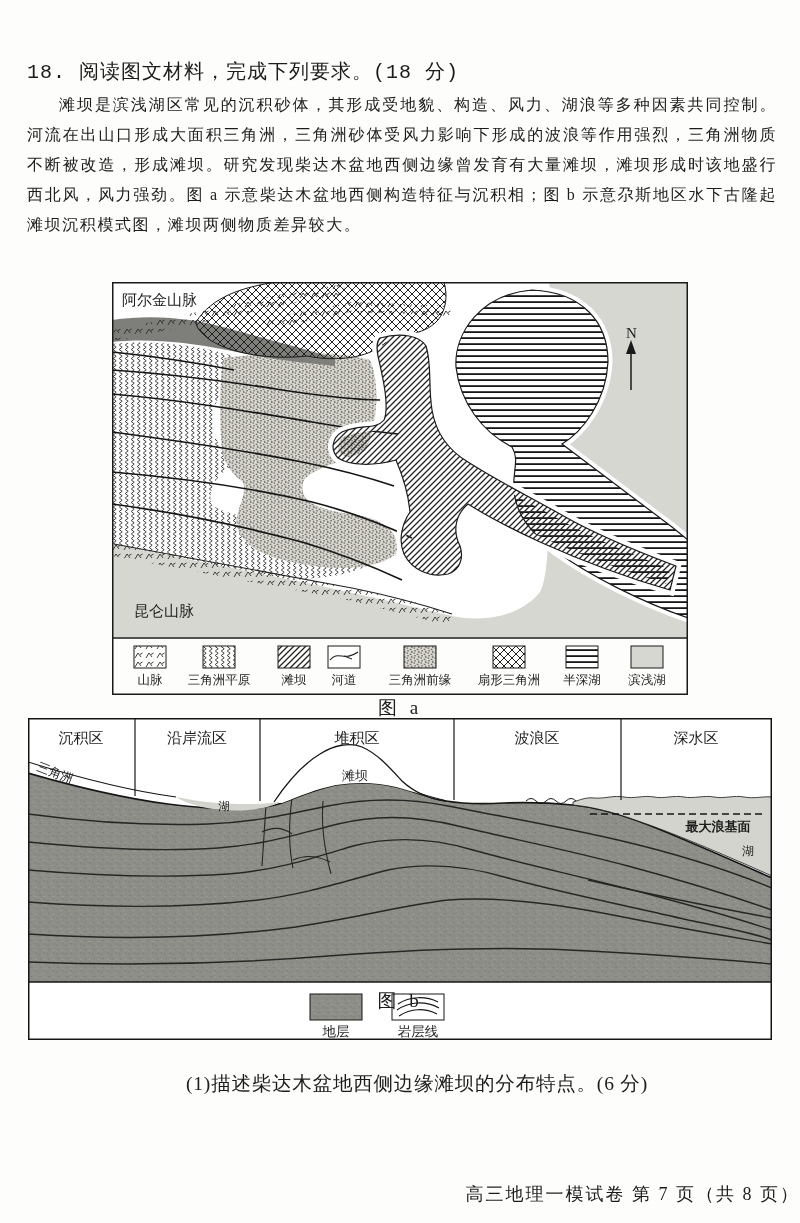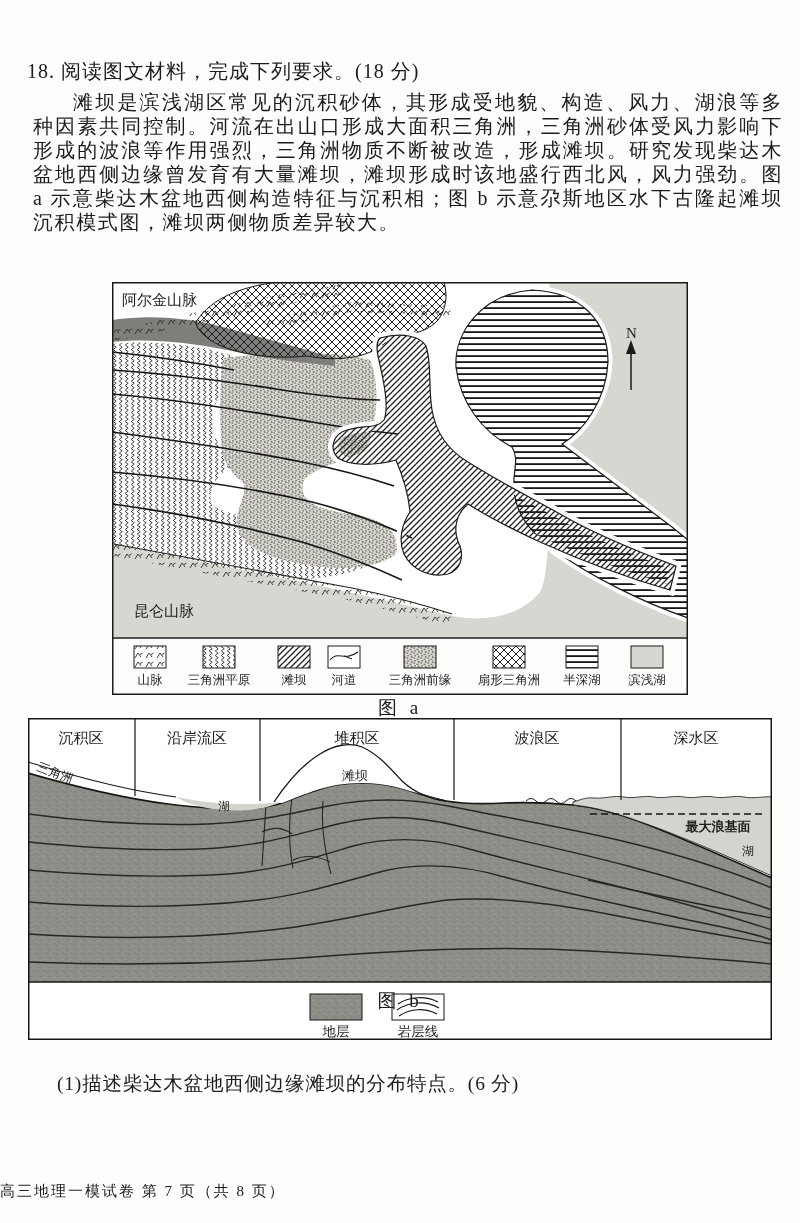--- a/index.html
+++ b/index.html
@@ -1,35 +1,35 @@
 <!DOCTYPE html>
 <html><head>
 <meta charset="utf-8">
 <style>
   html,body{margin:0;padding:0;background:#e8e8e8;}
   .page{
     position:relative;width:800px;height:1223px;margin:0 auto;
     background:#fdfdfb;color:#1c1c1c;overflow:hidden;
     font-family:"Liberation Serif","DejaVu Serif",serif;
   }
-  .q-head{position:absolute;left:27px;top:58px;width:750px;font-size:20px;letter-spacing:1px;}
+  .q-head{position:absolute;left:27px;top:58px;width:750px;font-size:20px;letter-spacing:1px;font-family:Liberation Mono, monospace;}
   .intro{
-    position:absolute;left:33px;top:90px;width:750px;margin:0;
-    font-size:20px;line-height:24px;letter-spacing:1.6px;
+    position:absolute;left:27px;top:90px;width:750px;margin:0;
+    font-size:16px;line-height:30px;letter-spacing:1.6px;
     text-align:justify;text-indent:2em;
   }
   .fig{position:absolute;display:block;}
   .fig-a{left:112px;top:282px;}
   .fig-b{left:28px;top:718px;}
   .caption{position:absolute;left:0;width:800px;text-align:center;font-size:19px;letter-spacing:4px;}
   .cap-a{top:695px;}
   .cap-b{top:988px;}
-  .questions{position:absolute;left:57px;top:1068px;width:720px;}
+  .questions{position:absolute;left:57px;top:1068px;width:720px;text-align:center;}
   .questions p{margin:0;font-size:19.5px;line-height:31px;letter-spacing:0.8px;}
-  .footer{position:absolute;left:0;top:1182px;width:800px;text-align:left;font-size:15px;letter-spacing:2px;}
+  .footer{position:absolute;left:0;top:1182px;width:800px;text-align:right;font-size:18px;letter-spacing:2px;}
   svg text{font-family:"Liberation Serif","DejaVu Serif",serif;fill:#1c1c1c;}
 </style>
 </head>
 <body>
 
 <div class="page">
 
   <div class="q-head">18. 阅读图文材料，完成下列要求。(18 分)</div>
 
   <p class="intro">滩坝是滨浅湖区常见的沉积砂体，其形成受地貌、构造、风力、湖浪等多种因素共同控制。河流在出山口形成大面积三角洲，三角洲砂体受风力影响下形成的波浪等作用强烈，三角洲物质不断被改造，形成滩坝。研究发现柴达木盆地西侧边缘曾发育有大量滩坝，滩坝形成时该地盛行西北风，风力强劲。图 a 示意柴达木盆地西侧构造特征与沉积相；图 b 示意尕斯地区水下古隆起滩坝沉积模式图，滩坝两侧物质差异较大。</p>

